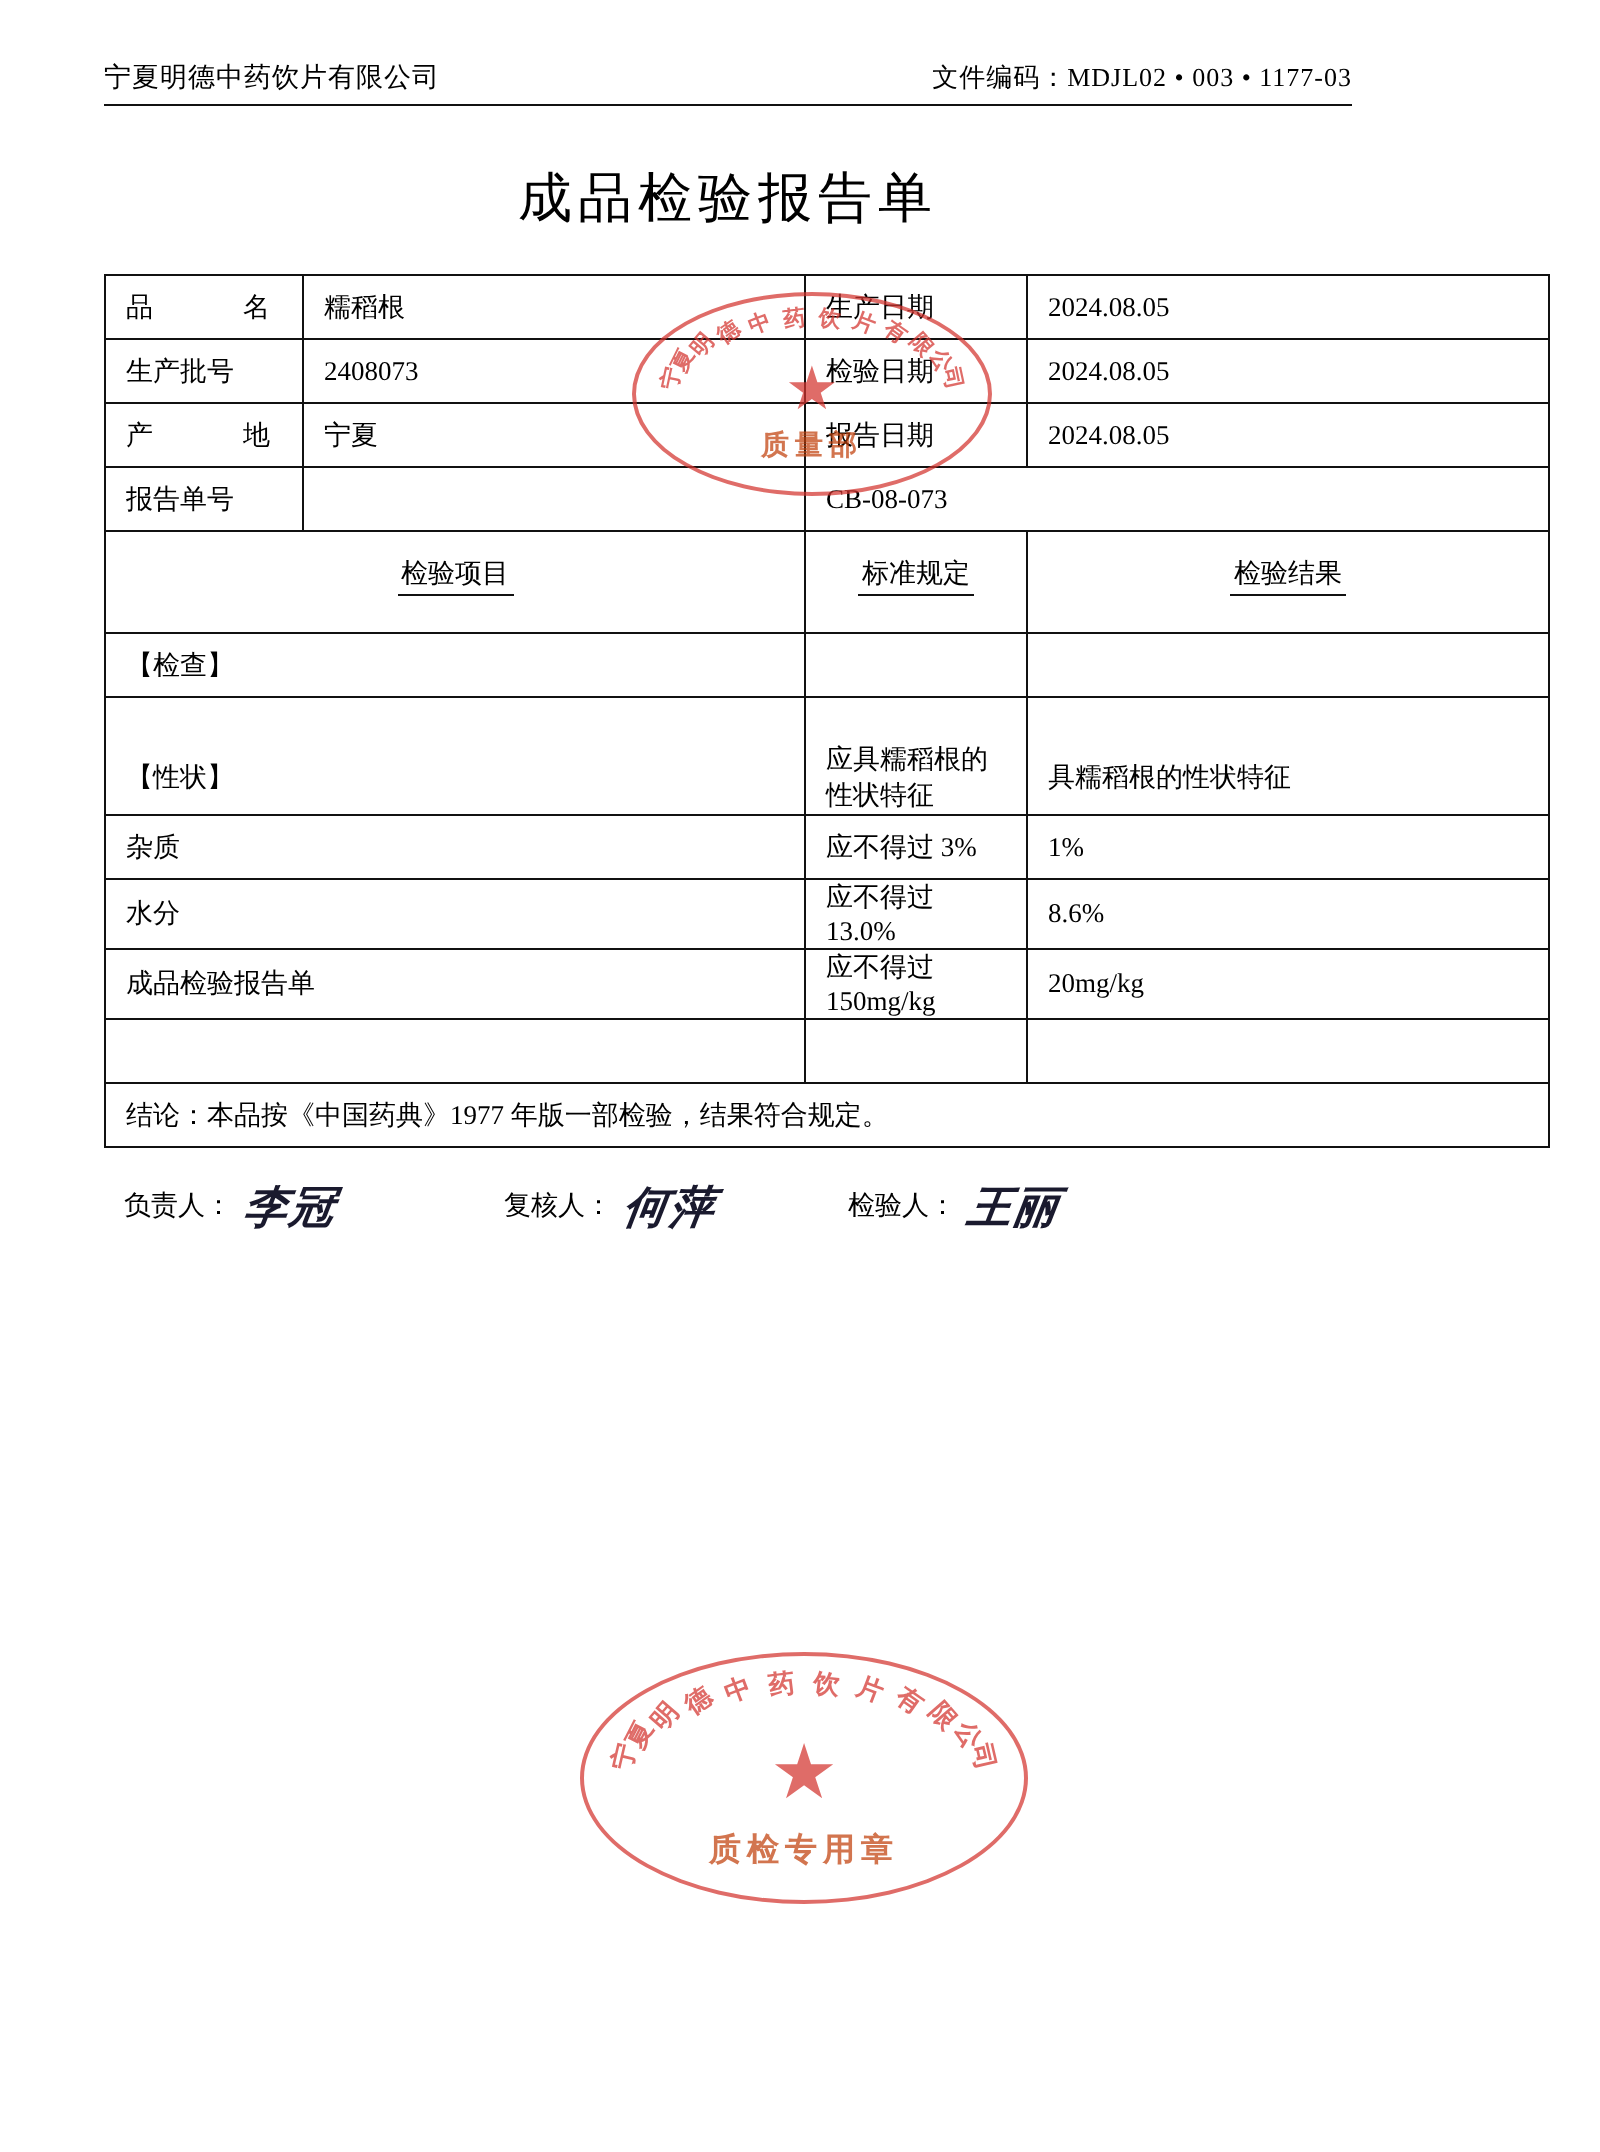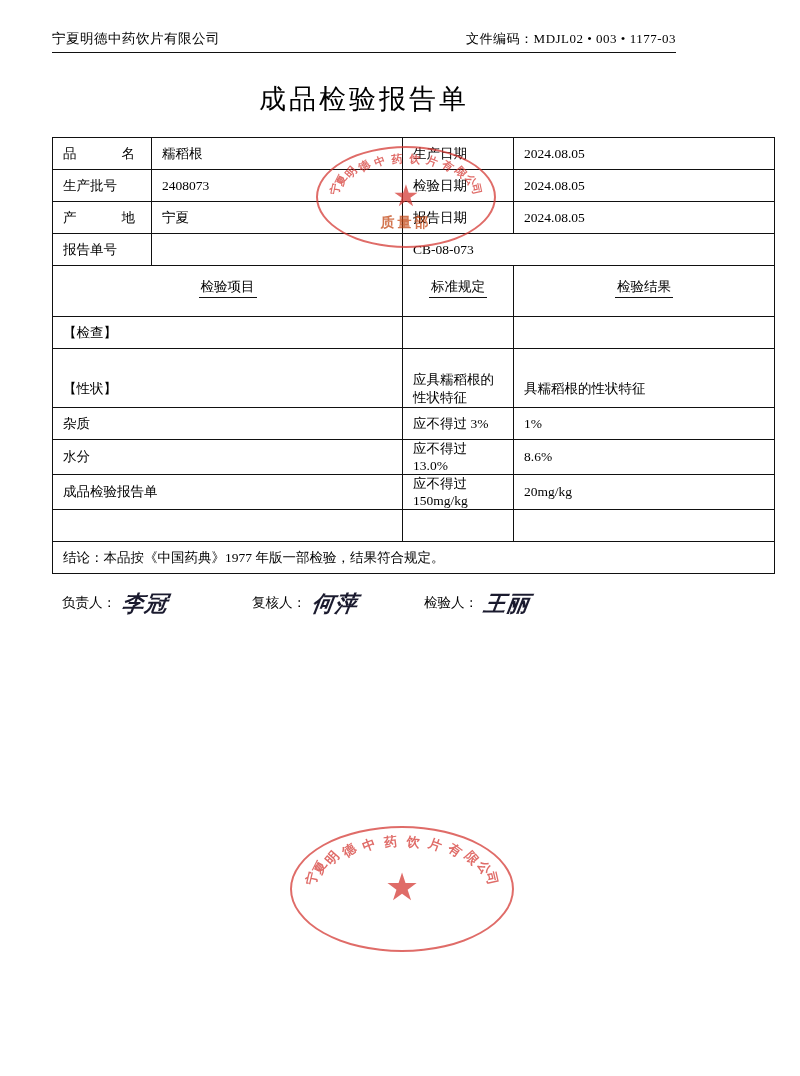--- a/index.html
+++ b/index.html
@@ -343,15 +343,16 @@
         <span style="font-size: 13px; transform: translate(-32.9699px, -43.8783px) rotate(339deg) translate(-50%, -50%);">中</span>
         <span style="font-size: 13px; transform: translate(-11.212px, -46.6497px) rotate(353deg) translate(-50%, -50%);">药</span>
         <span style="font-size: 13px; transform: translate(11.212px, -46.6497px) rotate(367deg) translate(-50%, -50%);">饮</span>
         <span style="font-size: 13px; transform: translate(32.9699px, -43.8783px) rotate(381deg) translate(-50%, -50%);">片</span>
         <span style="font-size: 13px; transform: translate(52.769px, -38.5001px) rotate(395deg) translate(-50%, -50%);">有</span>
         <span style="font-size: 13px; transform: translate(69.4333px, -30.8348px) rotate(409deg) translate(-50%, -50%);">限</span>
         <span style="font-size: 13px; transform: translate(81.9726px, -21.3376px) rotate(423deg) translate(-50%, -50%);">公</span>
         <span style="font-size: 13px; transform: translate(89.642px, -10.5727px) rotate(437deg) translate(-50%, -50%);">司</span>
       </div>
     <div class="star">★</div>
+    <div class="bottom-text">质检专用章</div>
   </div>
 
 </div>
 
 </body></html>

